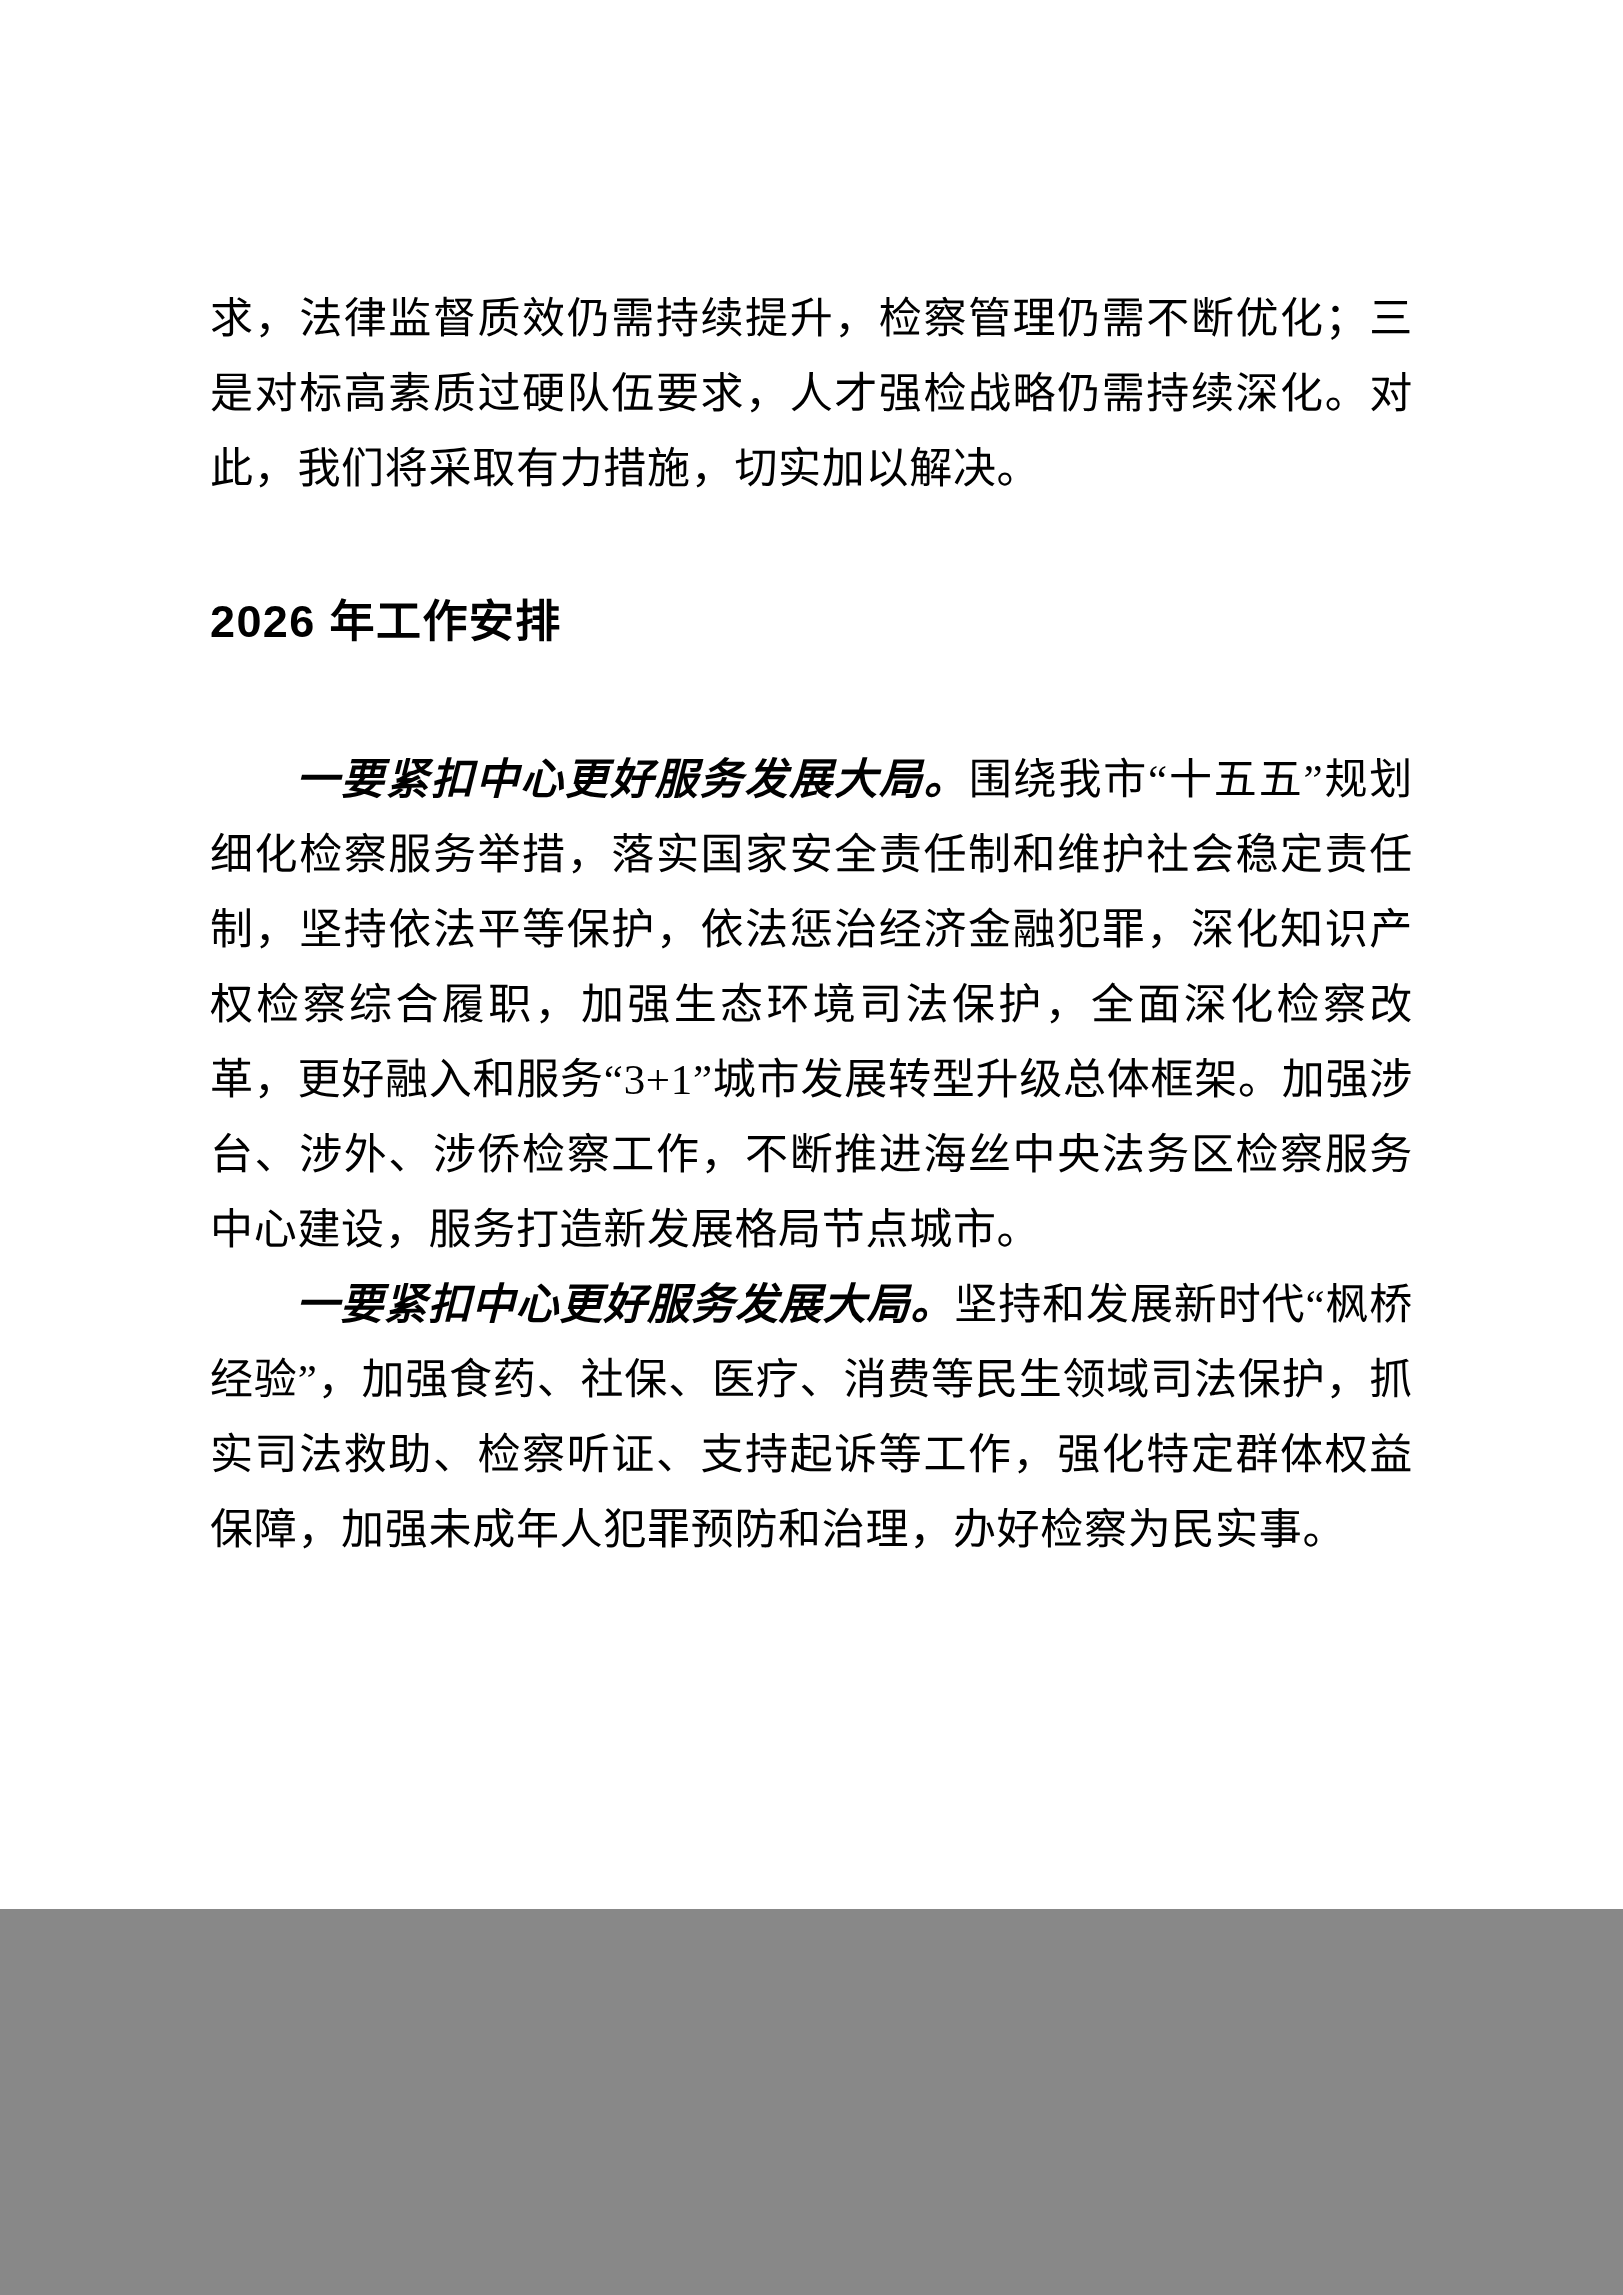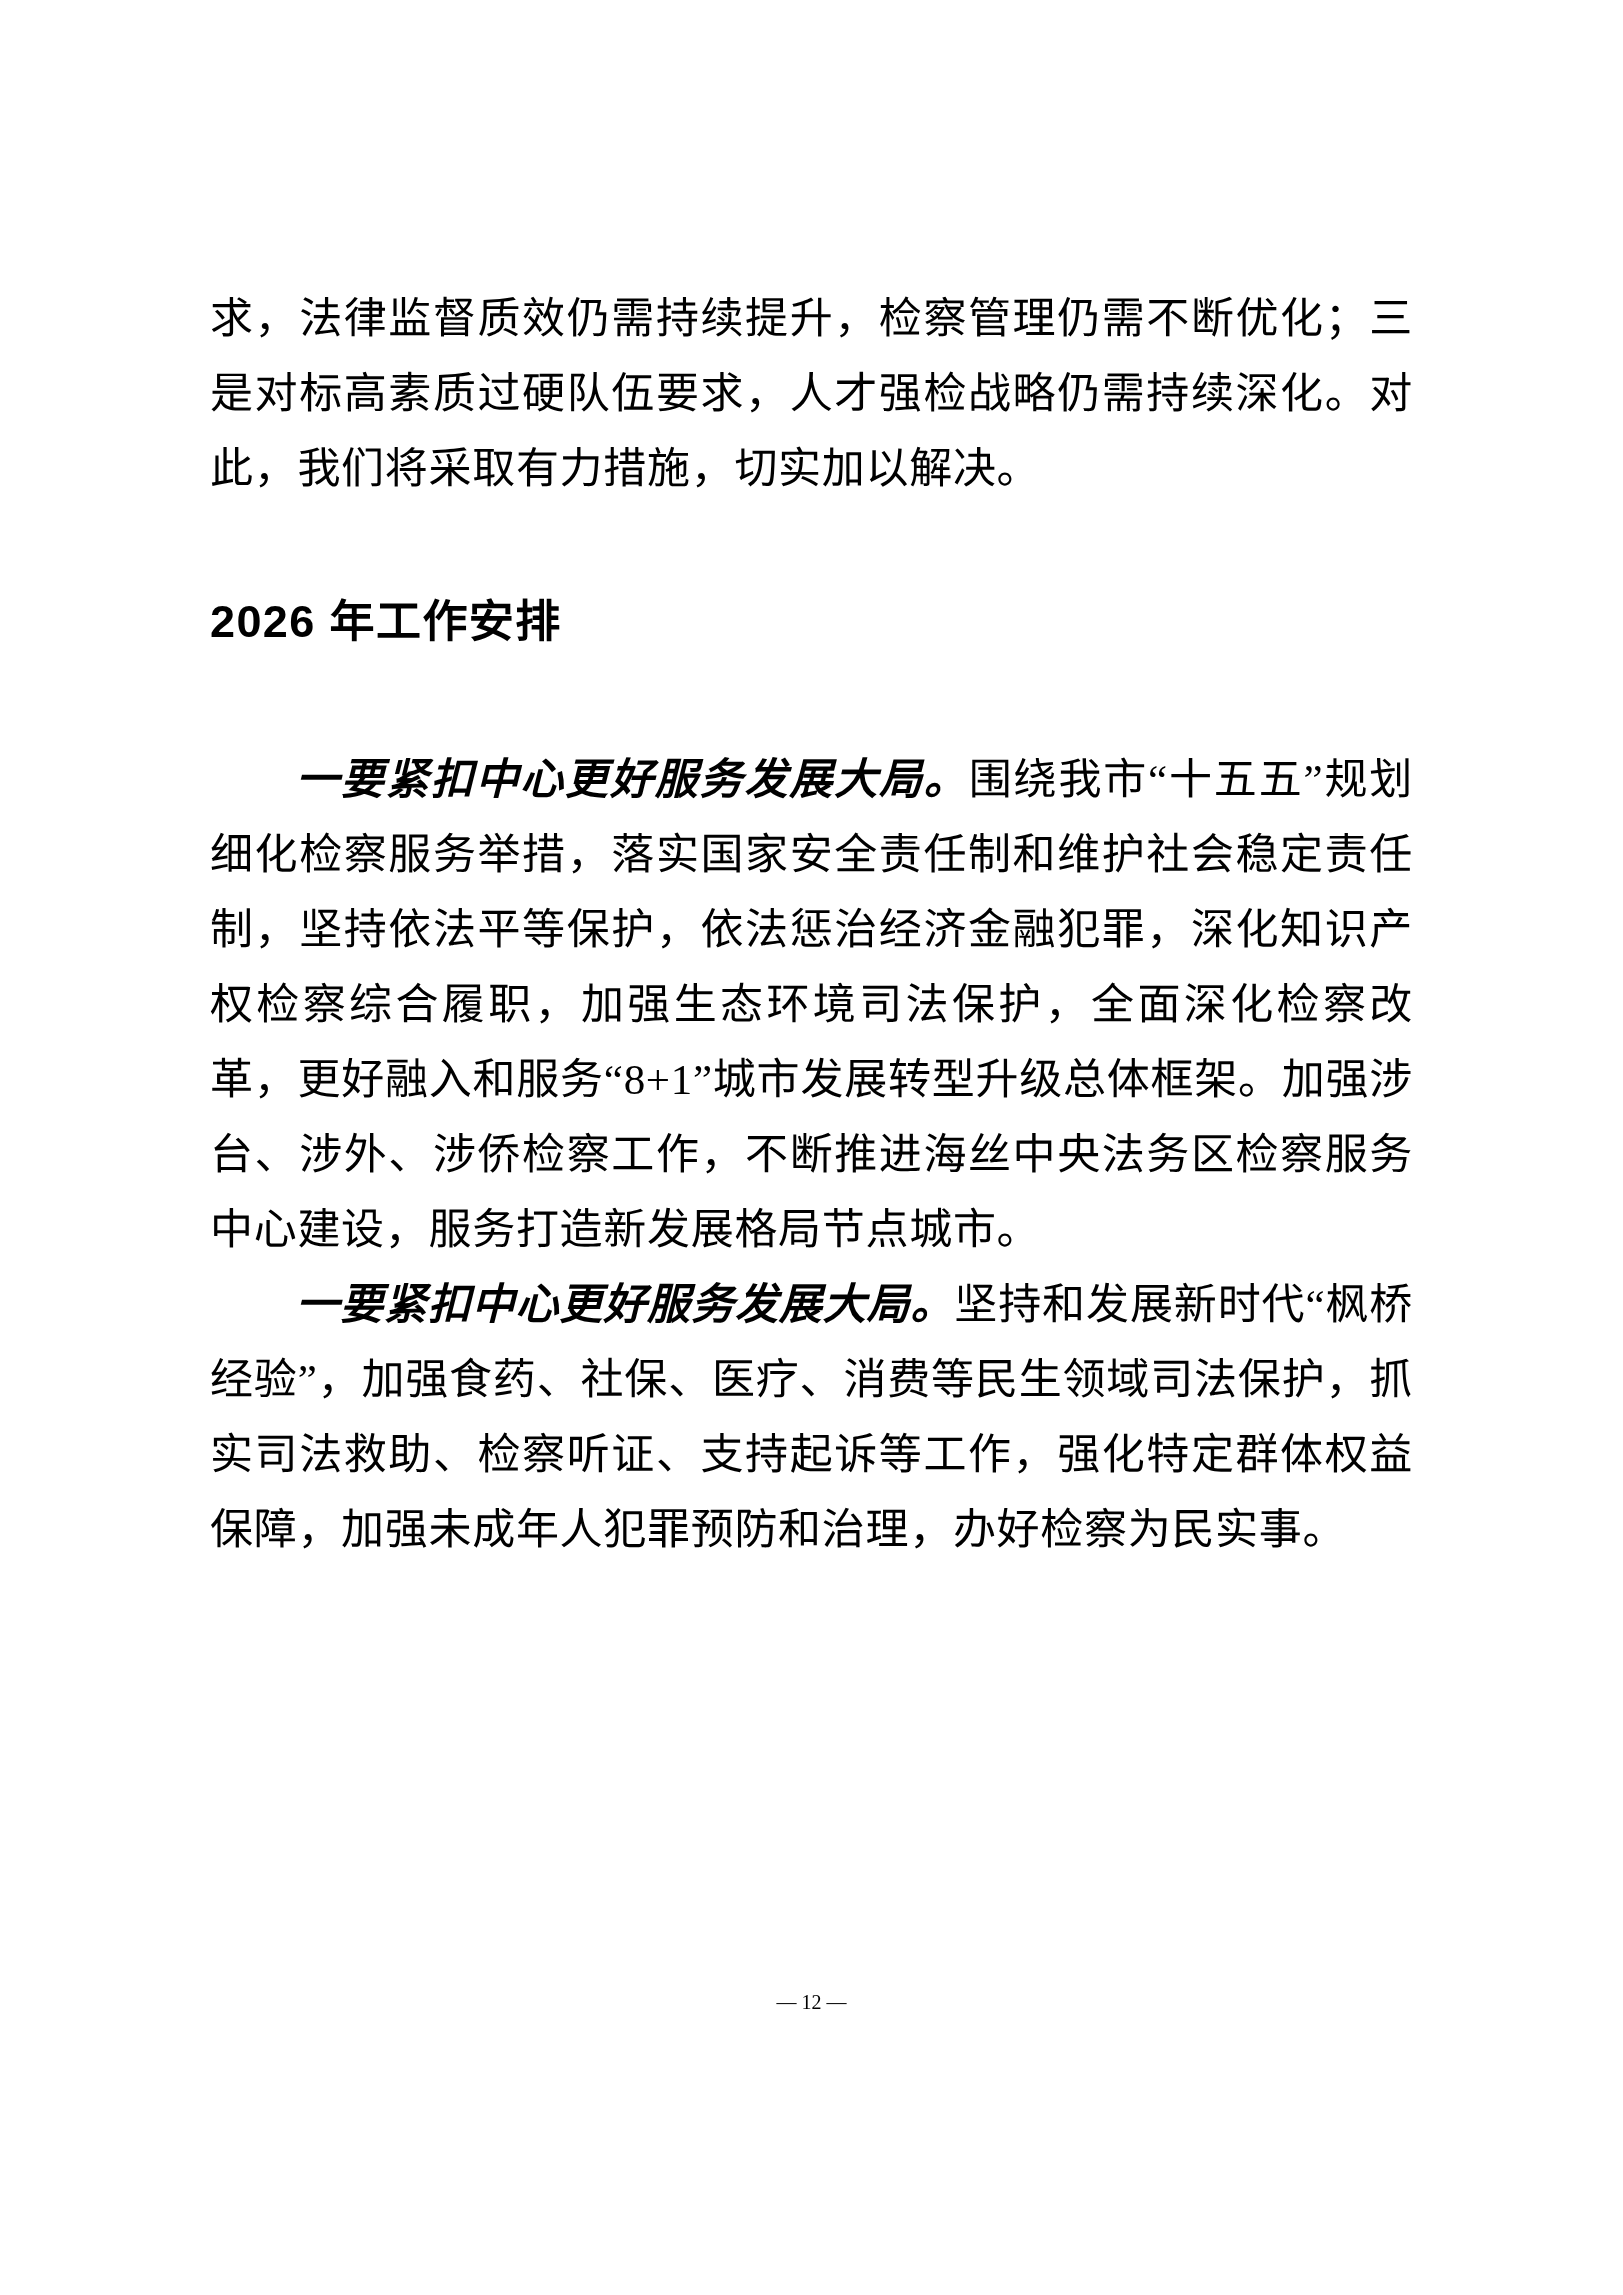--- a/index.html
+++ b/index.html
@@ -3,21 +3,21 @@
 <meta charset="utf-8">
 <style>
   html, body {
     margin: 0;
     padding: 0;
     background: #888;
   }
   .page {
     position: relative;
     width: 1623px;
-    height: 2295px;
+    height: 1909px;
     margin: 0 auto;
     background: #ffffff;
     color: #000000;
     font-family: "Liberation Serif", "DejaVu Serif", serif;
     overflow: hidden;
   }
   .text-block {
     position: absolute;
     left: 210px;
     top: 281px;
@@ -64,21 +64,21 @@
 
 <div class="page">
 
   <div class="text-block">
 
     <p class="body-para no-indent">求，法律监督质效仍需持续提升，检察管理仍需不断优化；三是对标高素质过硬队伍要求，人才强检战略仍需持续深化。对此，我们将采取有力措施，切实加以解决。</p>
 
     <p class="section-heading">2026 年工作安排</p>
 
 
-    <p class="body-para"><b class="para-lead">一要紧扣中心更好服务发展大局。</b><span>围绕我市“十五五”规划细化检察服务举措，落实国家安全责任制和维护社会稳定责任制，坚持依法平等保护，依法惩治经济金融犯罪，深化知识产权检察综合履职，加强生态环境司法保护，全面深化检察改革，更好融入和服务“8+1”城市发展转型升级总体框架。加强涉台、涉外、涉侨检察工作，不断推进海丝中央法务区检察服务中心建设，服务打造新发展格局节点城市。</span></p>
+    <p class="body-para"><b class="para-lead">一要紧扣中心更好服务发展大局。</b><span>围绕我市“十五五”规划细化检察服务举措，落实国家安全责任制和维护社会稳定责任制，坚持依法平等保护，依法惩治经济金融犯罪，深化知识产权检察综合履职，加强生态环境司法保护，全面深化检察改革，更好融入和服务“3+1”城市发展转型升级总体框架。加强涉台、涉外、涉侨检察工作，不断推进海丝中央法务区检察服务中心建设，服务打造新发展格局节点城市。</span></p>
 
     <p class="body-para"><b class="para-lead">一要紧扣中心更好服务发展大局。</b><span>坚持和发展新时代“枫桥经验”，加强食药、社保、医疗、消费等民生领域司法保护，抓实司法救助、检察听证、支持起诉等工作，强化特定群体权益保障，加强未成年人犯罪预防和治理，办好检察为民实事。</span></p>
 
   </div>
 
   <div class="page-footer">— 12 —</div>
 
 </div>
 
 

